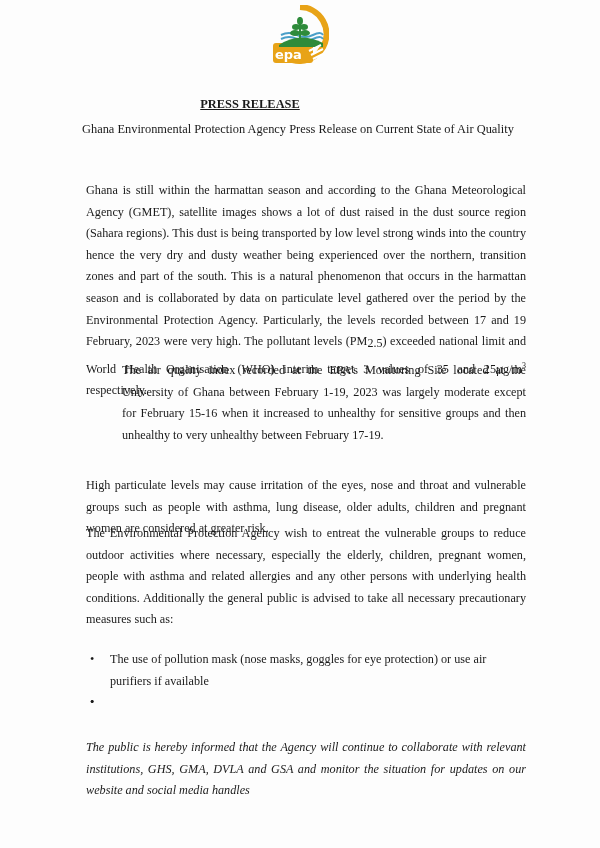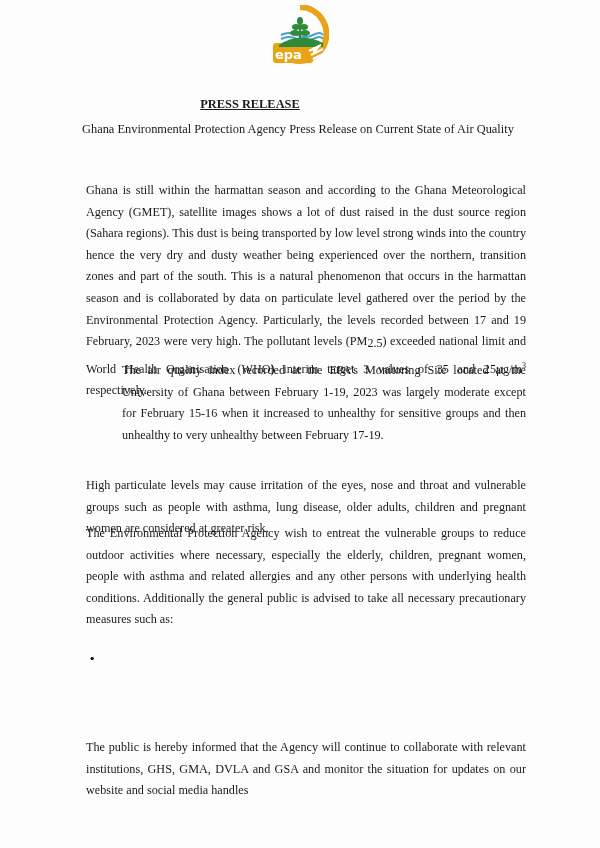--- a/index.html
+++ b/index.html
@@ -7,21 +7,21 @@
          font-family:"Liberation Serif", serif; color:#1a1a1a; }
   .logo { position:absolute; left:271px; top:5px; width:58px; height:64px; }
   .title { position:absolute; left:0; width:500px; top:97px; font-weight:bold; font-size:12.4px; text-decoration:underline; text-align:center; }
   .subtitle { position:absolute; left:82px; width:462px; top:121px; font-weight:normal; font-size:12.4px; line-height:16px; }
   .body { position:absolute; left:86px; width:440px; top:0; font-size:12.2px; line-height:21.6px; text-align:justify; }
   p { margin:0; }
   .p1 { position:absolute; top:180px; }
   .p2 { position:absolute; top:360px;margin-left:36px; }
   .p3 { position:absolute; top:475px; }
   .p4 { position:absolute; top:523px; }
-  .p5 { position:absolute; top:737px; }
+  .p5 { position:absolute; top:737px;font-style:italic; }
   ul { position:absolute; top:649px; margin:0; padding:0 0 0 24px; list-style:none; width:416px; text-align:left; }
   ul li { position:relative; line-height:21.6px; margin-bottom:0; }
   ul li .bullet { position:absolute; left:-20px; top:0; }
   sub { font-size:12px; vertical-align:-2px; }
   sup { font-size:8px; vertical-align:5px; }
 </style>
 </head>
 <body>
 
 <div class="logo">
@@ -46,18 +46,18 @@
 <div class="subtitle">
   <div>Ghana Environmental Protection Agency Press Release on Current State of Air Quality</div>
 </div>
 
 <div class="body">
   <p class="p1"><span>Ghana is still within the harmattan season and according to the Ghana Meteorological Agency (GMET), satellite images shows a lot of dust raised in the dust source region (Sahara regions). This dust is being transported by low level strong winds into the country hence the very dry and dusty weather being experienced over the northern, transition zones and part of the south. This is a natural phenomenon that occurs in the harmattan season and is collaborated by data on particulate level gathered over the period by the Environmental Protection Agency. Particularly, the levels recorded between 17 and 19 February, 2023 were very high. The pollutant levels (PM</span><sub>2.5</sub><span>) exceeded national limit and World Health Organisation (WHO) interim target 3 values of 35 and 25µg/m</span><sup>3</sup><span> respectively.</span></p>
   <p class="p2">The air quality index recorded at the EPA’s Monitoring Site located at the University of Ghana between February 1-19, 2023 was largely moderate except for February 15-16 when it increased to unhealthy for sensitive groups and then unhealthy to very unhealthy between February 17-19.</p>
   <p class="p3">High particulate levels may cause irritation of the eyes, nose and throat and vulnerable groups such as people with asthma, lung disease, older adults, children and pregnant women are considered at greater risk.</p>
   <p class="p4">The Environmental Protection Agency wish to entreat the vulnerable groups to reduce outdoor activities where necessary, especially the elderly, children, pregnant women, people with asthma and related allergies and any other persons with underlying health conditions. Additionally the general public is advised to take all necessary precautionary measures such as:</p>
   <ul>
-    <li><span class="bullet">•</span></li>
+    <li><span class="bullet">•</span><span>The use of pollution mask (nose masks, goggles for eye protection) or use air purifiers if available</span></li>
     <li><span class="bullet">•</span></li>
     <li><span class="bullet">•</span></li>
   </ul>
   <p class="p5">The public is hereby informed that the Agency will continue to collaborate with relevant institutions, GHS, GMA, DVLA and GSA and monitor the situation for updates on our website and social media handles</p>
 </div>
 
 </body></html>

